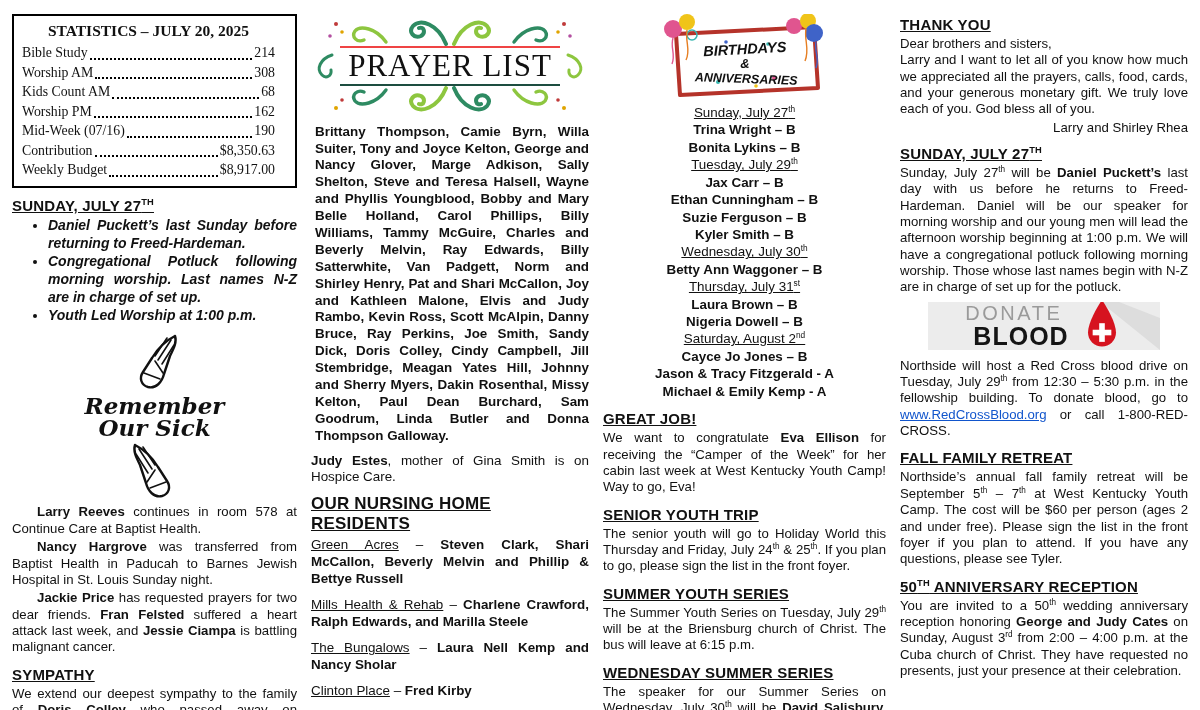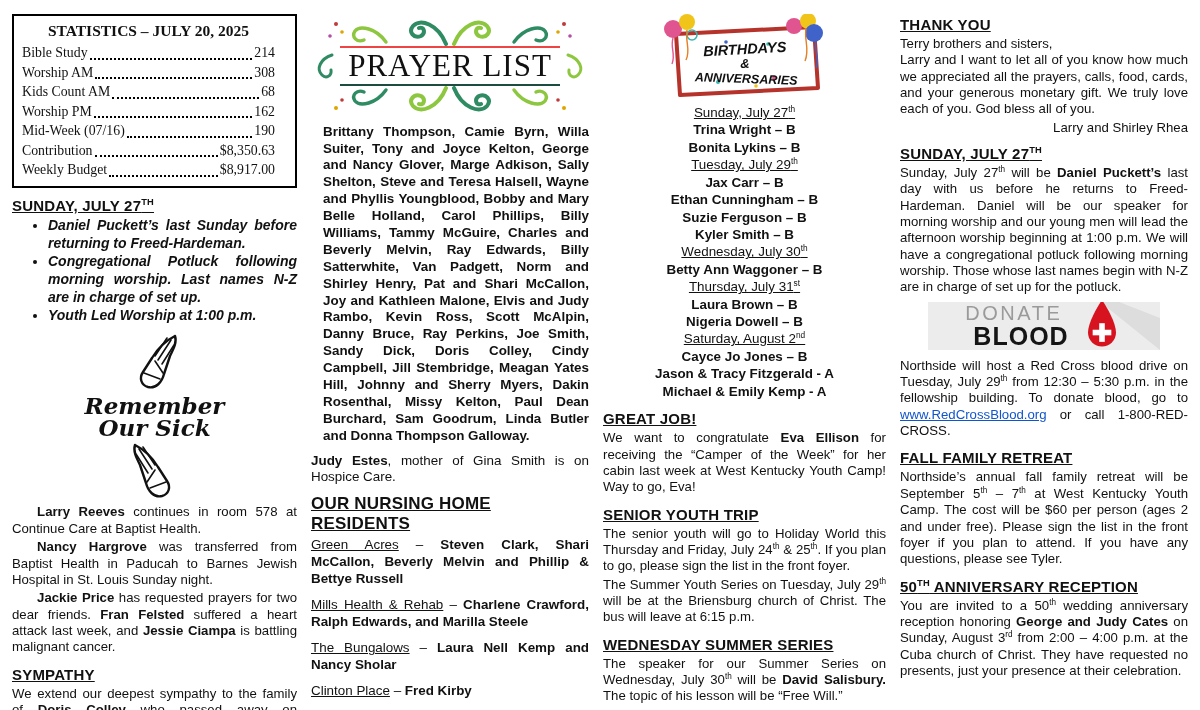--- a/index.html
+++ b/index.html
@@ -35,21 +35,21 @@
   .hands.flip{transform:scaleX(-1);}
 
   
   .pl-box{margin:2px 0 8px 0;}
   .pl-orn{display:block;width:100%;height:30px;}
   .pl-orn.bot{transform:scaleY(-1);}
   .pl-titlerow{display:flex;align-items:center;justify-content:center;gap:6px;}
   .pl-title{font-family:"Liberation Serif",serif;font-size:31px;letter-spacing:1px;border-top:2px solid #ef4444;border-bottom:2px solid #1d4d40;padding:0 8px;line-height:1.15;white-space:nowrap;}
   .side-curl{width:22px;height:30px;}
 
-  .names{font-weight:bold;font-size:13.4px;line-height:1.26;text-align:justify;margin:0 0 8px 12px;}
+  .names{font-weight:bold;font-size:13.4px;line-height:1.26;text-align:justify;margin:0 0 8px 4px;}
   .nh-head{font-weight:bold;font-size:17px;text-decoration:underline;margin:2px 0 2px 0;letter-spacing:.2px;}
   .nh{font-size:13.4px;line-height:1.27;text-align:justify;margin:0 0 9px 0;}
 
   
   .bday-art{display:block;margin:0 auto 2px auto;width:178px;height:88px;}
   .bd{font-size:13.4px;line-height:1.3;text-align:center;}
 
   
   .salut{font-size:13.2px;line-height:1.24;margin:0;}
   .sig{font-weight:normal;font-size:13.2px;text-align:right;margin:0 0 2px 0;}
@@ -261,30 +261,31 @@
     <div class="bd"><b>Cayce Jo Jones – B</b></div>
     <div class="bd"><b>Jason &amp; Tracy Fitzgerald - A</b></div>
     <div class="bd"><b>Michael &amp; Emily Kemp - A</b></div>
 
     <div class="h">GREAT JOB!</div>
     <p class="p">We want to congratulate <b>Eva Ellison</b> for receiving the “Camper of the Week” for her cabin last week at West Kentucky Youth Camp!  Way to go, Eva!</p>
 
     <div class="h">SENIOR YOUTH TRIP</div>
     <p class="p">The senior youth will go to Holiday World this Thursday and Friday, July 24<sup>th</sup> &amp; 25<sup>th</sup>. If you plan to go, please sign the list in the front foyer.</p>
 
+    <div class="h">SUMMER YOUTH SERIES</div>
     <p class="p">The Summer Youth Series on Tuesday, July 29<sup>th</sup> will be at the Briensburg church of Christ. The bus will leave at 6:15 p.m.</p>
 
     <div class="h">WEDNESDAY SUMMER SERIES</div>
     <p class="p">The speaker for our Summer Series on Wednesday, July 30<sup>th</sup> will be <b>David Salisbury.</b> The topic of his lesson will be “Free Will.”</p>
   </div>
 
   <div class="col col4">
 
     <div class="h first">THANK YOU</div>
-    <p class="salut">Terry brothers and sisters,</p>
+    <p class="salut">Dear brothers and sisters,</p>
     <p class="p">Larry and I want to let all of you know how much we appreciated all the prayers, calls, food, cards, and your generous monetary gift. We truly love each of you. God bless all of you.</p>
     <p class="sig">Larry and Shirley Rhea</p>
 
     <div class="h">SUNDAY, JULY 27<sup>TH</sup></div>
     <p class="p">Sunday, July 27<sup>th</sup> will be <b>Daniel Puckett’s</b> last day with us before he returns to Freed-Hardeman. Daniel will be our speaker for morning worship and our young men will lead the afternoon worship beginning at 1:00 p.m. We will have a congregational potluck following morning worship. Those whose last names begin with N-Z are in charge of set up for the potluck.</p>
 
     <div class="blood-banner">
       <svg class="blood-shadow" viewBox="0 0 90 50" preserveAspectRatio="none">
         <polygon points="28,0 90,50 90,18 44,0" fill="#dddddd"></polygon>
       </svg>

